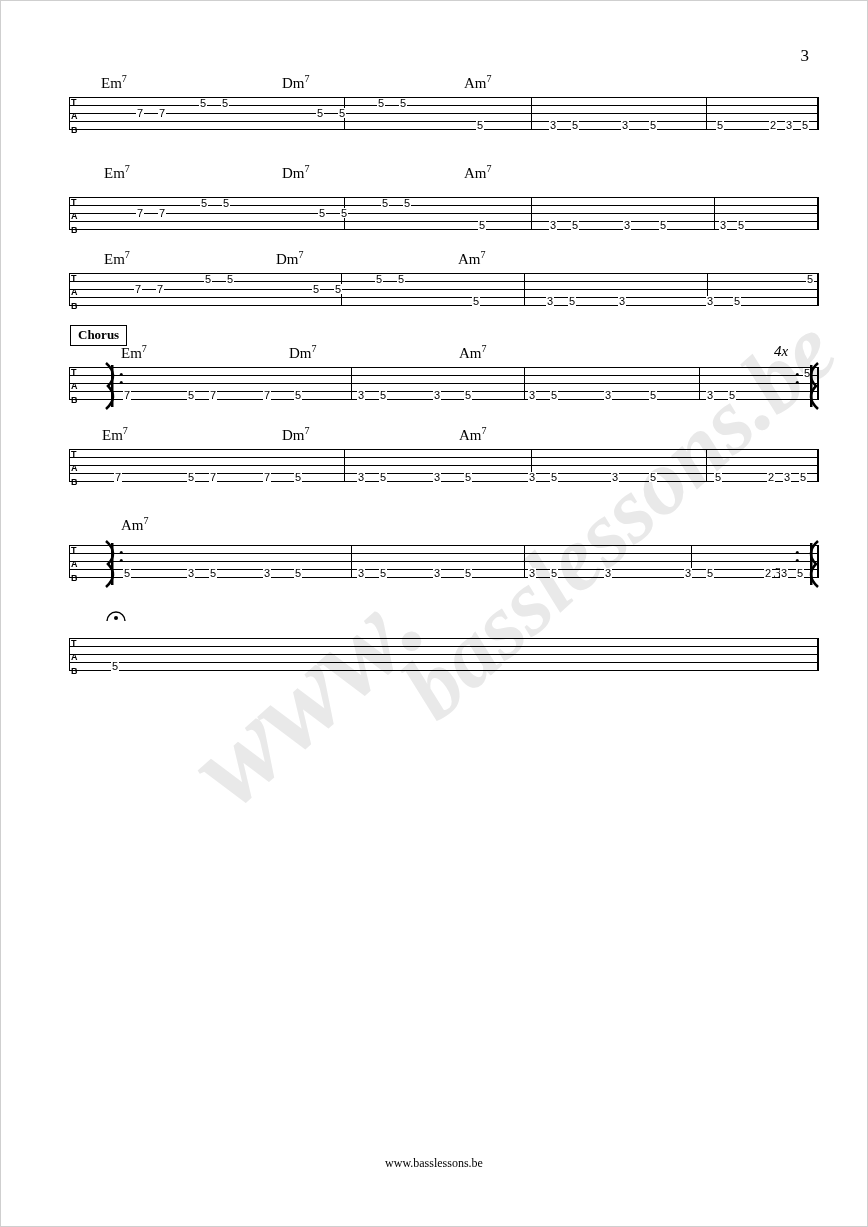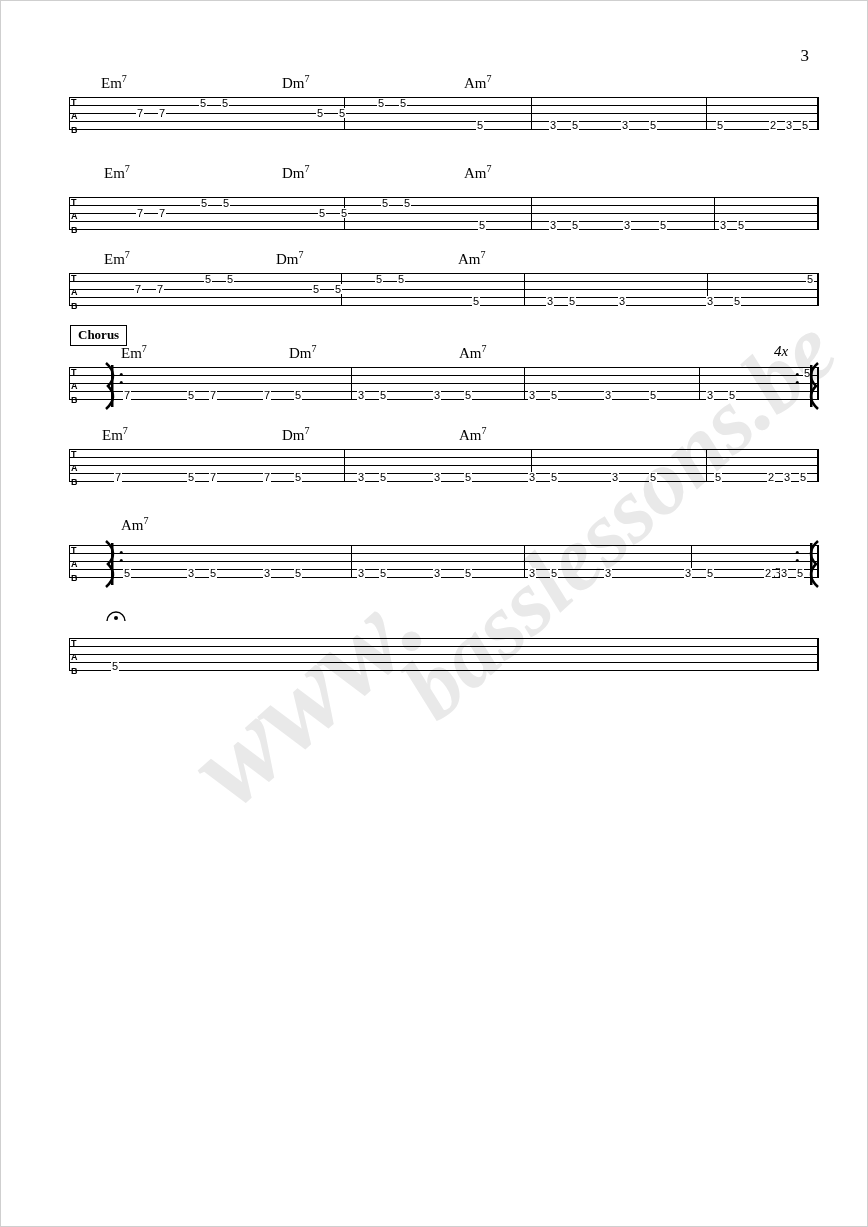--- a/index.html
+++ b/index.html
@@ -418,20 +418,21 @@
           <div class="line" style="top: 24px; width: 750px;"></div>
           <div class="line" style="top: 32px; width: 750px;"></div>
           <div class="bar" style="left: 0px; height: 33px;"></div>
           <div class="endbar" style="left: 748px; height: 33px;"></div>
         </div>
         <div class="tab-letters" style="top: -2px;">T<br>A<br>B</div>
         <div class="note" style="left: 42px; top: 23px;">5</div>
       </div>
     </div>
 
+  <div class="footer">www.basslessons.be</div>
 <div class="chord" style="left: 100px; top: 72px;"><span>Em</span><sup>7</sup></div>
     <div class="chord" style="left: 281px; top: 72px;"><span>Dm</span><sup>7</sup></div>
     <div class="chord" style="left: 463px; top: 72px;"><span>Am</span><sup>7</sup></div>
     <div class="chord" style="left: 103px; top: 162px;"><span>Em</span><sup>7</sup></div>
     <div class="chord" style="left: 281px; top: 162px;"><span>Dm</span><sup>7</sup></div>
     <div class="chord" style="left: 463px; top: 162px;"><span>Am</span><sup>7</sup></div>
     <div class="chord" style="left: 103px; top: 248px;"><span>Em</span><sup>7</sup></div>
     <div class="chord" style="left: 275px; top: 248px;"><span>Dm</span><sup>7</sup></div>
     <div class="chord" style="left: 457px; top: 248px;"><span>Am</span><sup>7</sup></div>
     <div class="chord" style="left: 120px; top: 342px;"><span>Em</span><sup>7</sup></div>

